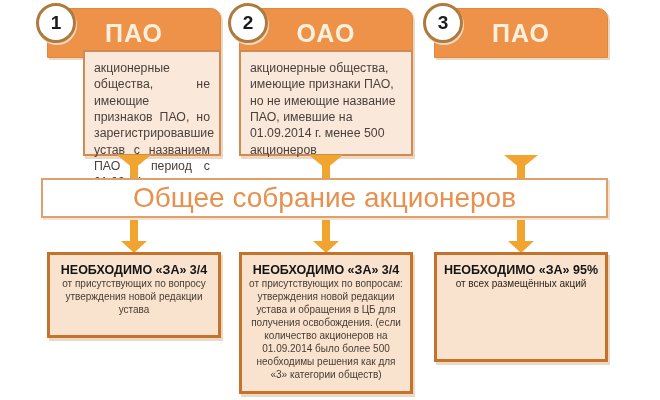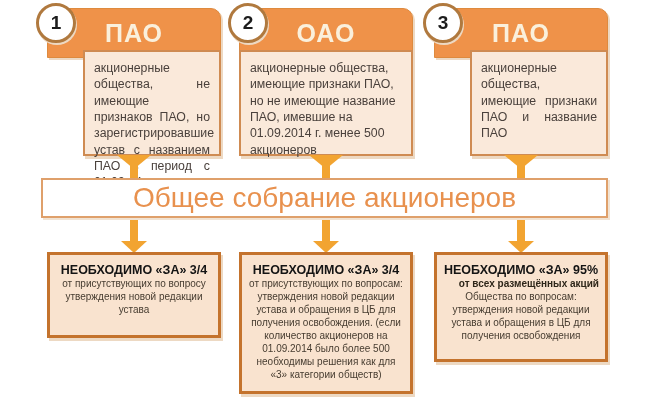--- a/index.html
+++ b/index.html
@@ -36,21 +36,21 @@
   .banner{position:absolute;left:41px;top:178px;width:567px;height:40px;box-sizing:border-box;
           background:#ffffff;border:2px solid #DFA06B;z-index:2;
           display:flex;align-items:center;justify-content:center;box-shadow:2px 2px 0 #F1E3D3;}
   .banner-label{color:#E8914E;font-weight:normal;font-size:28px;}
 
   .req-box{position:absolute;top:252px;left:0;right:0;background:#F9E3CF;border:3px solid #C4732D;
            box-sizing:border-box;padding:8px 6px 10px;text-align:center;box-shadow:2px 3px 0 #EDD9C3;}
   .req-1{min-height:86px;} .req-2{min-height:141px;} .req-3{min-height:110px;}
   .req-title{font-weight:bold;font-size:12.5px;color:#141414;text-align:center;}
   .req-body{font-size:10px;line-height:1.3;color:#463C30;}
-  .req-lead{display:block;font-weight:bold;color:#2e2619;text-align:right;}
+  .req-lead{display:block;font-weight:normal;color:#2e2619;}
 </style>
 </head>
 <body>
 
 <div class="canvas">
 
   <div class="col col-1">
     <div class="num-circle">
       <span>1</span>
     </div>
@@ -90,32 +90,28 @@
     </div>
   </div>
 
   <div class="col col-3">
     <div class="num-circle">
       <span>3</span>
     </div>
     <div class="col-header">
       <span>ПАО</span>
     </div>
-    <div class="desc-box justify">
-      <span>акционерные общества, имеющие признаки ПАО и название ПАО</span>
-    </div>
     <div class="tri-down"></div>
     <div class="stem stem-top"></div>
     <div class="stem stem-bottom"></div>
     <div class="arrow-head"></div>
     <div class="req-box req-3">
       <div class="req-title">НЕОБХОДИМО «ЗА» 95%</div>
       <div class="req-body">
         <span class="req-lead">от всех размещённых акций</span>
-        <span>Общества по вопросам: утверждения новой редакции устава и обращения в ЦБ для получения освобождения</span>
       </div>
     </div>
   </div>
 
   <div class="banner">
     <span class="banner-label">Общее собрание акционеров</span>
   </div>
 
 </div>
 

